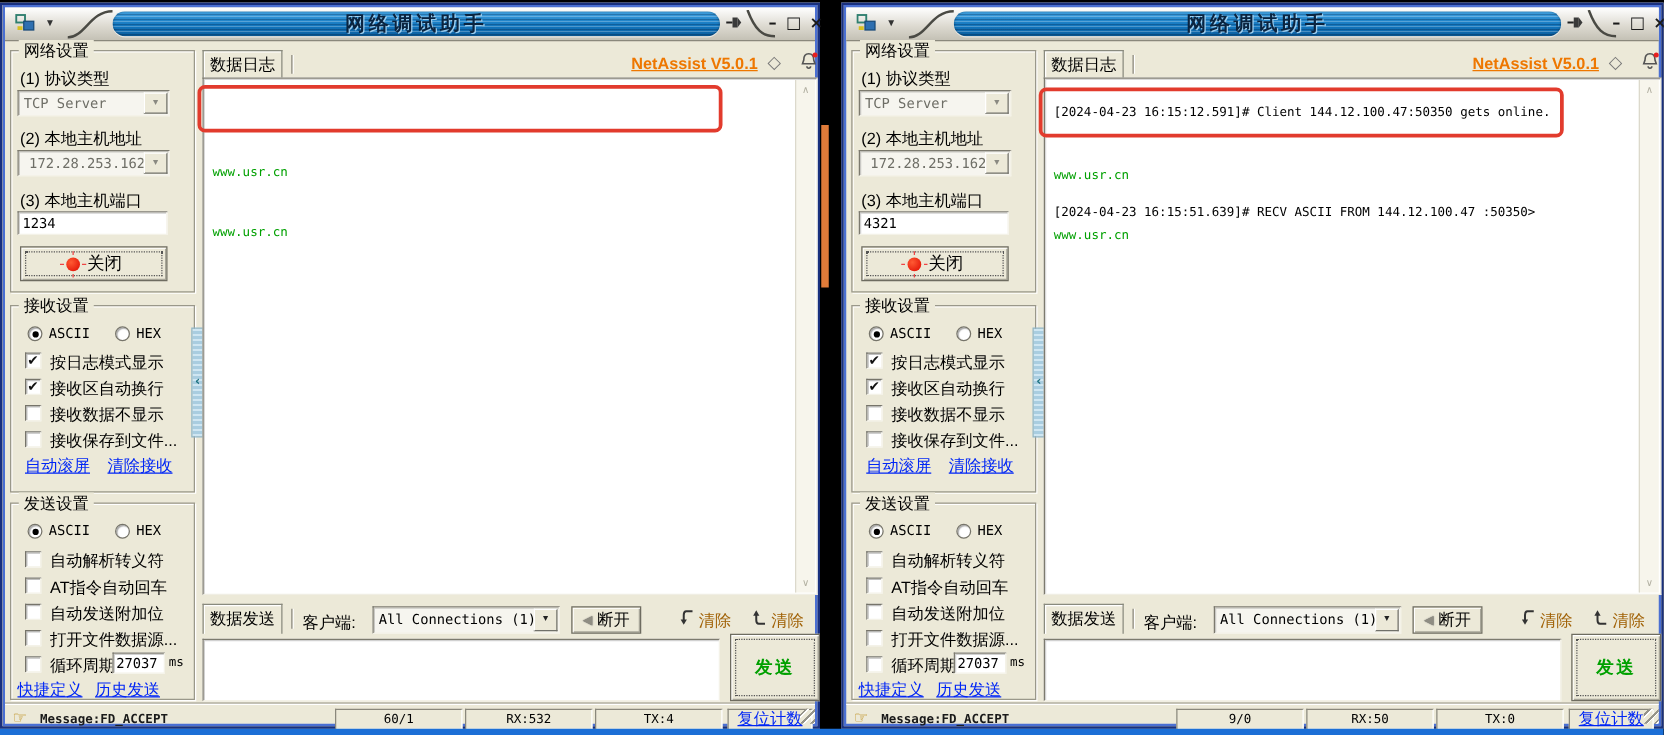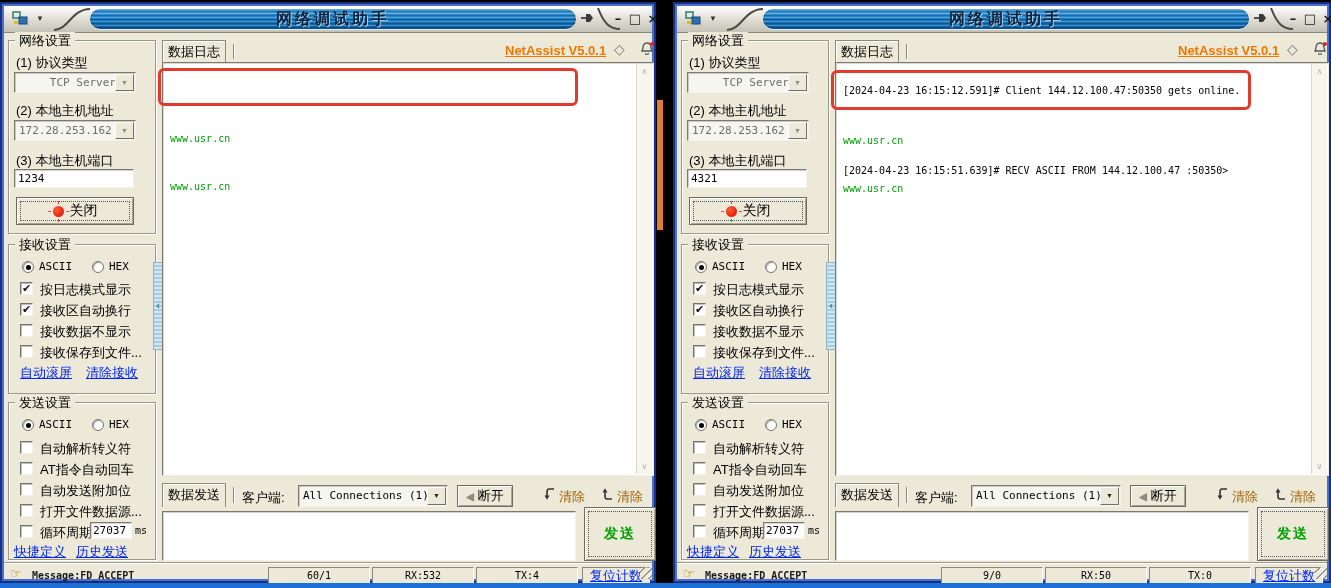--- a/index.html
+++ b/index.html
@@ -28,42 +28,42 @@
   
   .grp{position:absolute;border:1px solid #9a988a;box-shadow:1px 1px 0 #fff, inset 1px 1px 0 #fff;}
   .legend{position:absolute;top:-9px;left:6px;background:#ece9d8;padding:0 4px;
     font-size:13px;color:#000;white-space:nowrap;}
   .lbl{position:absolute;font-size:13px;color:#000;white-space:nowrap;}
   .mono{font-family:"DejaVu Sans Mono",monospace;}
   
   .combo{position:absolute;background:#f6f5ef;border:1px solid;
     border-color:#7c7a6e #f4f2e8 #f4f2e8 #7c7a6e;box-shadow:inset 1px 1px 0 rgba(0,0,0,.18);box-sizing:border-box;}
   .combo .val{position:absolute;left:4px;right:19px;top:0;bottom:0;
-    font:11px/19px "DejaVu Sans Mono",monospace;color:#6e6e66;white-space:nowrap;overflow:hidden;}
-  .combo .val.center{text-align:right;}
+    font:11px/19px "DejaVu Sans Mono",monospace;color:#6e6e66;white-space:nowrap;overflow:hidden;text-align:right;}
+  .combo .val.center{text-align:left;}
   .combo .val.black{color:#000;}
   .cbtn{position:absolute;right:1px;top:1px;bottom:1px;width:17px;background:#ece9d8;
     border:1px solid;border-color:#fff #70706a #70706a #fff;
     font-size:7px;color:#8a8a82;text-align:center;line-height:16px;}
   .cbtn.en{color:#222;}
   .tbox{position:absolute;background:#fff;border:1px solid;
     border-color:#7c7a6e #f4f2e8 #f4f2e8 #7c7a6e;box-shadow:inset 1px 1px 0 rgba(0,0,0,.18);
     font:11px/17px "DejaVu Sans Mono",monospace;color:#000;padding:0 3px;box-sizing:border-box;outline:none;}
   .btn3d{position:absolute;background:#ece9d8;border:1px solid #6e6c60;
     box-shadow:inset 1px 1px 0 #fff, inset -1px -1px 0 #a8a699;box-sizing:border-box;
     display:flex;align-items:center;justify-content:center;gap:6px;}
   .focusdots{position:absolute;inset:3px;border:1px dotted #555;}
   .radio{position:absolute;width:12px;height:12px;border-radius:50%;background:#fff;
     border:1px solid #76746a;box-shadow:inset 1px 1px 1px rgba(0,0,0,.35);box-sizing:border-box;}
   .radio.on::after{content:"";position:absolute;left:2.5px;top:2.5px;width:5px;height:5px;
     border-radius:50%;background:#000;}
   .chk{position:absolute;width:13px;height:13px;background:#fff;border:1px solid;
     border-color:#76746a #f4f2e8 #f4f2e8 #76746a;box-shadow:inset 1px 1px 0 rgba(0,0,0,.25);
     box-sizing:border-box;font:bold 11px/11px "DejaVu Sans",sans-serif;text-align:center;color:#111;}
-  .link{position:absolute;font-size:13px;color:#0026f5;text-decoration:underline;white-space:nowrap;cursor:pointer;}
+  .link{position:absolute;font-size:13px;color:#0026f5;text-decoration:underline;white-space:nowrap;cursor:pointer;font-family:Liberation Mono, monospace;}
   .splitter{position:absolute;left:151px;top:258px;width:8px;height:86px;
     background:repeating-linear-gradient(180deg,#cfe6f2 0 2px,#a9cde0 2px 4px);
     border:1px solid #8fb6c8;display:flex;align-items:center;justify-content:center;
     font:bold 10px/10px "DejaVu Sans",sans-serif;color:#19707e;}
   .tab{position:absolute;height:23px;background:#ece9d8;border:1px solid #898a7e;border-bottom:none;
     box-shadow:inset 1px 1px 0 #fff;box-sizing:border-box;text-align:center;
     font:13px/21px "Liberation Sans",sans-serif;color:#000;}
   .tabdiv{position:absolute;width:1px;background:#8a887c;box-shadow:1px 0 0 #fff;}
   .logbox{position:absolute;left:160px;top:58px;width:492px;height:414px;background:#fff;
     border:1px solid;border-color:#7c7a6e #f0eee4 #f0eee4 #7c7a6e;

